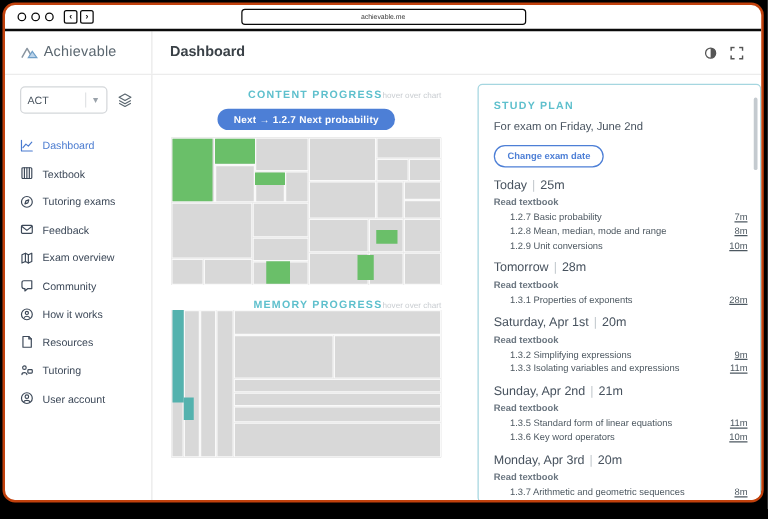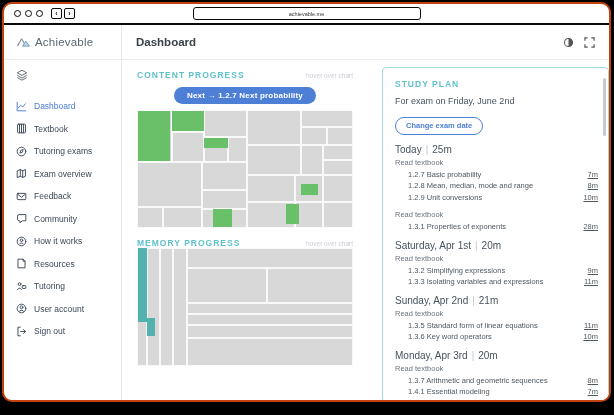--- a/index.html
+++ b/index.html
@@ -30,41 +30,41 @@
   .selrow{display:flex;align-items:center;gap:8px;margin-bottom:14px;}
   .courseselect{width:70px;height:22px;border:1px solid #d4d7da;border-radius:4px;display:flex;align-items:center;
           font-size:8.5px;color:#4a5560;padding:0 5px;justify-content:space-between;background:#fff;}
   .courseselect .chev{color:#9aa2aa;font-size:7px;border-left:1px solid #e2e4e6;padding-left:4px;height:12px;display:flex;align-items:center;}
   .nav{display:flex;flex-direction:column;}
   .navitem{display:flex;align-items:center;gap:7px;height:22.5px;font-size:8.5px;color:#3c4858;cursor:pointer;}
   .navitem.active{color:#4a7bd0;}
   .navitem svg{flex:none;}
   
   .main{flex:1;padding:10px 0 0 15px;min-width:0;}
-  .sechead{width:216px;display:flex;justify-content:space-between;align-items:baseline;}
+  .sechead{width:216px;display:flex;justify-content:flex-end;align-items:baseline;}
   .sectitle{font-size:8.5px;font-weight:bold;letter-spacing:1px;color:#5fc0cd;}
   .sechint{font-size:6.5px;color:#c9cdd1;}
   .pillrow{width:216px;display:flex;justify-content:center;margin:7px 0 6px;}
   .pill{background:#4d7fd6;color:#fff;font-size:8px;font-weight:bold;border:none;
         border-radius:10px;padding:4px 13px;letter-spacing:.2px;cursor:pointer;}
   .treemap{position:relative;width:216px;background:#d8d8d8;overflow:hidden;}
   .treemap .cell{position:absolute;background:#d8d8d8;border:1px solid rgba(255,255,255,.85);}
   .treemap .blk{position:absolute;}
   .memgap{margin-top:10px;}
   
   .plan{width:227px;flex:none;margin:7px 0 0 0;border:1px solid #a5d6e0;border-radius:4px;
         padding:11px 10px 8px 12px;position:relative;overflow:hidden;background:#fff;}
   .plantitle{font-size:8.5px;font-weight:bold;letter-spacing:1px;color:#5fc0cd;margin-bottom:7px;}
   .examline{font-size:9px;color:#47525e;margin-bottom:8px;}
   .changebtn{display:inline-block;border:1px solid #4d7fd6;color:#4d7fd6;background:#fff;font-weight:bold;
         font-size:7.5px;border-radius:9px;padding:3.5px 10px;margin-bottom:9px;cursor:pointer;}
   .dayblock{margin-bottom:7px;}
   .dayhead{font-size:10px;color:#47525e;margin-bottom:3px;}
   .dayhead .sep{color:#c2c8cd;margin:0 4px;}
-  .daytask{font-size:7.5px;color:#6b7680;margin-bottom:2px;}
+  .daytask{font-size:7.5px;color:#6b7680;margin-bottom:2px;font-weight:bold;}
   .dayitem{display:flex;justify-content:space-between;font-size:7.5px;color:#4d5861;
         padding-left:13px;line-height:11.5px;}
   .dayitem .t{color:#4d5861;text-decoration:underline;}
   .planscroll{position:absolute;right:2px;top:10px;width:3px;height:58px;background:#c4cacf;border-radius:2px;}
   .icn{display:inline-flex;align-items:center;justify-content:center;}
 </style>
 </head>
 <body>
 
 <div class="stage">
@@ -109,20 +109,24 @@
               <path d="M4 11 H1 V8"></path>
           </svg>
         </span>
       </div>
     </div>
 
     <div class="bodyrow">
 
       <div class="sidebar">
         <div class="selrow">
+          <div class="courseselect">
+            <span>ACT</span>
+            <span class="chev">▼</span>
+          </div>
           <span class="icn">
             <svg width="12" height="12" viewBox="0 0 14 14" fill="none" stroke="#5b6770" stroke-width="1.1" stroke-linejoin="round">
               <path d="M7 1.5 L12.5 4.5 L7 7.5 L1.5 4.5 Z"></path>
               <path d="M1.5 7.5 L7 10.5 L12.5 7.5"></path>
               <path d="M1.5 10 L7 13 L12.5 10"></path>
             </svg>
           </span>
         </div>
         <div class="nav" id="nav-list">
             <div class="navitem active">
@@ -148,34 +152,34 @@
                 <svg width="11" height="11" viewBox="0 0 14 14" fill="none" stroke="currentColor" stroke-width="1.2" stroke-linecap="round" stroke-linejoin="round">
                   <circle cx="7" cy="7" r="5.5"></circle>
                   <path d="M9 5 L8 8 L5 9 L6 6 Z"></path>
                 </svg>
               </span>
               <span>Tutoring exams</span>
             </div>
             <div class="navitem">
               <span class="icn">
                 <svg width="11" height="11" viewBox="0 0 14 14" fill="none" stroke="currentColor" stroke-width="1.2" stroke-linecap="round" stroke-linejoin="round">
+                  <rect x="1.5" y="3" width="11" height="8" rx="1"></rect>
+                  <path d="M2 4 L7 8 L12 4"></path>
+                </svg>
+              </span>
+              <span>Feedback</span>
+            </div>
+            <div class="navitem">
+              <span class="icn">
+                <svg width="11" height="11" viewBox="0 0 14 14" fill="none" stroke="currentColor" stroke-width="1.2" stroke-linecap="round" stroke-linejoin="round">
                   <path d="M2 3.5 L5.5 2 L8.5 3.5 L12 2 V10.5 L8.5 12 L5.5 10.5 L2 12 Z"></path>
                   <path d="M5.5 2 V10.5 M8.5 3.5 V12"></path>
                 </svg>
               </span>
               <span>Exam overview</span>
-            </div>
-            <div class="navitem">
-              <span class="icn">
-                <svg width="11" height="11" viewBox="0 0 14 14" fill="none" stroke="currentColor" stroke-width="1.2" stroke-linecap="round" stroke-linejoin="round">
-                  <rect x="1.5" y="3" width="11" height="8" rx="1"></rect>
-                  <path d="M2 4 L7 8 L12 4"></path>
-                </svg>
-              </span>
-              <span>Feedback</span>
             </div>
             <div class="navitem">
               <span class="icn">
                 <svg width="11" height="11" viewBox="0 0 14 14" fill="none" stroke="currentColor" stroke-width="1.2" stroke-linecap="round" stroke-linejoin="round">
                   <path d="M12 2 H4 A2 2 0 0 0 2 4 V8 A2 2 0 0 0 4 10 H5 L5 12.5 L8 10 H12 Z"></path>
                 </svg>
               </span>
               <span>Community</span>
             </div>
             <div class="navitem">
@@ -209,29 +213,20 @@
             </div>
             <div class="navitem">
               <span class="icn">
                 <svg width="11" height="11" viewBox="0 0 14 14" fill="none" stroke="currentColor" stroke-width="1.2" stroke-linecap="round" stroke-linejoin="round">
                   <circle cx="7" cy="7" r="5.5"></circle>
                   <circle cx="7" cy="5.5" r="1.8"></circle>
                   <path d="M3.8 10.8 C4.5 8.8 9.5 8.8 10.2 10.8"></path>
                 </svg>
               </span>
               <span>User account</span>
-            </div>
-            <div class="navitem">
-              <span class="icn">
-                <svg width="11" height="11" viewBox="0 0 14 14" fill="none" stroke="currentColor" stroke-width="1.2" stroke-linecap="round" stroke-linejoin="round">
-                  <path d="M5.5 1.5 H2.5 V12.5 H5.5"></path>
-                  <path d="M6 7 H12 M9.5 4.5 L12 7 L9.5 9.5"></path>
-                </svg>
-              </span>
-              <span>Sign out</span>
             </div>
           </div>
       </div>
 
       <div class="main">
         <div class="sechead">
           <span class="sectitle">CONTENT PROGRESS</span>
           <span class="sechint">hover over chart</span>
         </div>
         <div class="pillrow">
@@ -308,20 +303,21 @@
               <div class="dayitem">
                 <span>1.2.8 Mean, median, mode and range</span>
                 <span class="t">8m</span>
               </div>
               <div class="dayitem">
                 <span>1.2.9 Unit conversions</span>
                 <span class="t">10m</span>
               </div>
             </div>
             <div class="dayblock">
+              <div class="dayhead"><span>Tomorrow</span><span class="sep">|</span><span>28m</span></div>
               <div class="daytask">Read textbook</div>
               <div class="dayitem">
                 <span>1.3.1 Properties of exponents</span>
                 <span class="t">28m</span>
               </div>
             </div>
             <div class="dayblock">
               <div class="dayhead"><span>Saturday, Apr 1st</span><span class="sep">|</span><span>20m</span></div>
               <div class="daytask">Read textbook</div>
               <div class="dayitem">

